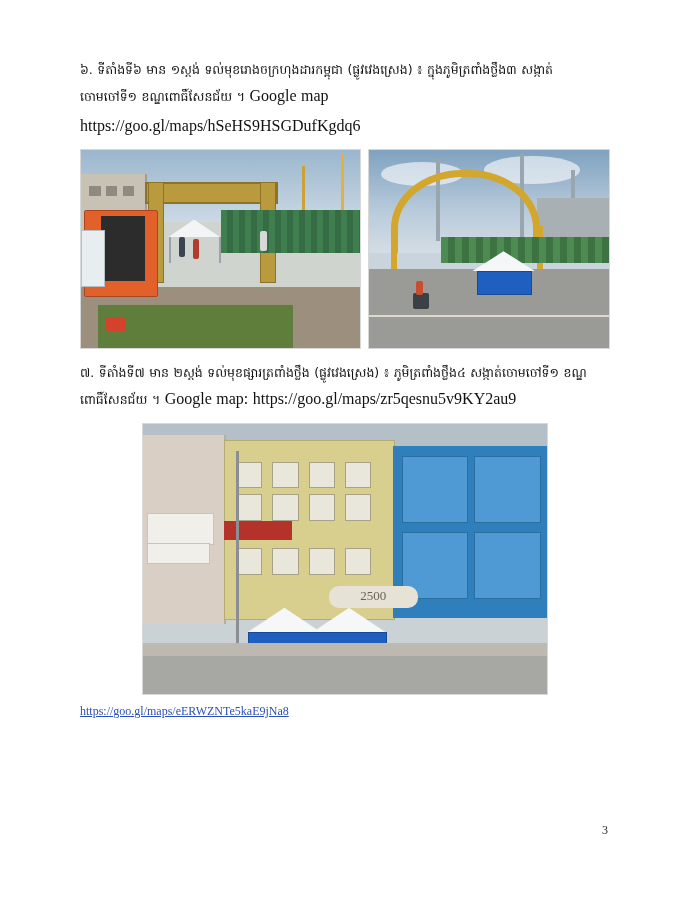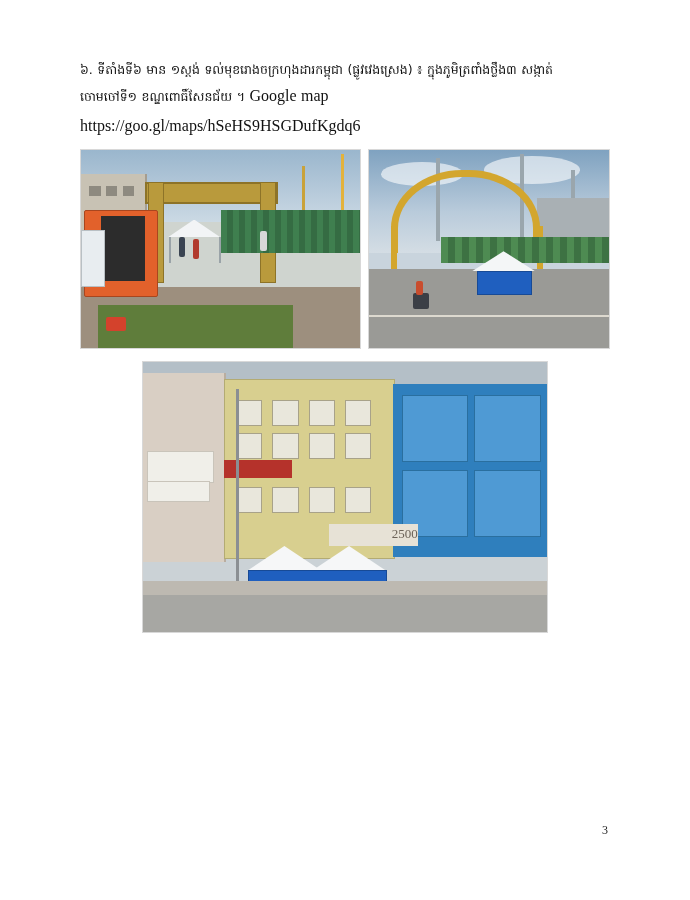--- a/index.html
+++ b/index.html
@@ -89,21 +89,21 @@
   .p3 { background:#cbd2d6; }
   .p3 .sky { position:absolute; left:0; top:0; width:100%; height:14%; background:#b4bfc7; }
   .p3 .leftb { position:absolute; left:0; top:4%; width:20%; height:70%; background:#d9cfc4; border-right:2px solid #b9ada0;}
   .p3 .leftsign { position:absolute; left:1%; top:33%; width:16%; height:11%; background:#f0efe9; border:1px solid #c9c4ba;}
   .p3 .leftsign2 { position:absolute; left:1%; top:44%; width:15%; height:7%; background:#f0efe9; border:1px solid #c9c4ba;}
   .p3 .midb { position:absolute; left:20%; top:6%; width:42%; height:66%; background:#d8cf8f; border:1px solid #b3ab73;}
   .p3 .win { position:absolute; background:#e9e7dc; border:1px solid #a8a289; }
   .p3 .rightb { position:absolute; left:62%; top:8%; width:38%; height:64%; background:#2f7fbd; }
   .p3 .rglass { position:absolute; background:#4f9ad4; border:1px solid #2a6f9f;}
   .p3 .bandred { position:absolute; left:20%; top:36%; width:17%; height:7%; background:#b5322b; }
-  .p3 .sign2500 { position:absolute; left:46%; top:60%; width:22%; height:8%; background:#e7e2d6; color:#6b6257; font-family:"Liberation Serif",serif; font-size:13px; text-align:right; line-height:1.6;}
+  .p3 .sign2500 { position:absolute; left:46%; top:60%; width:22%; height:8%; background:#e7e2d6; color:#6b6257; font-family:"Liberation Serif",serif; font-size:13px; text-align:center; line-height:1.6;border-radius:10px;}
   .p3 .tent { position:absolute; top:68%; width:18%; height:9%; background:#f6f7f8; clip-path: polygon(50% 0%, 100% 100%, 0% 100%); }
   .p3 .tentbody { position:absolute; left:26%; top:77%; width:34%; height:9%; background:#1f5fbf; border:1px solid #174a96;}
   .p3 .road { position:absolute; left:0; bottom:0; width:100%; height:14%; background:#a7a7a3; }
   .p3 .sidewalk { position:absolute; left:0; bottom:14%; width:100%; height:5%; background:#bdb9b1; }
   .p3 .pole { position:absolute; left:23%; top:10%; width:3px; height:72%; background:#8b8f93;}
 
   .caption-link {
     color: #2a4fb7;
     text-decoration: underline;
     font-family: "Liberation Serif", serif;
@@ -176,20 +176,24 @@
       <div class="greenfence"></div>
       <div class="road"></div>
       <div class="roadline"></div>
       <div class="tent"></div>
       <div class="tentbody"></div>
       <div class="moto"></div>
       <div class="motorider"></div>
     </div>
   </div>
 
+  <p class="para">
+    <span>៧. ទីតាំងទី៧ មាន ២ស្តង់ ទល់មុខផ្សារត្រពាំងថ្លឹង (ផ្លូវវេងស្រេង) ៖ ភូមិត្រពាំងថ្លឹង៤ សង្កាត់ចោមចៅទី១ ខណ្ឌពោធិ៍សែនជ័យ ។</span>
+    <span class="lat">Google map: https://goo.gl/maps/zr5qesnu5v9KY2au9</span>
+  </p>
 
   <div class="photo wide p3">
     <div class="sky"></div>
     <div class="leftb"></div>
     <div class="leftsign"></div>
     <div class="leftsign2"></div>
     <div class="midb"></div>
     <div class="win" style="left:23%;top:14%;width:6%;height:9%;"></div>
     <div class="win" style="left:32%;top:14%;width:6%;height:9%;"></div>
     <div class="win" style="left:41%;top:14%;width:6%;height:9%;"></div>
@@ -210,16 +214,19 @@
     <div class="rglass" style="left:82%;top:40%;width:16%;height:24%;"></div>
     <div class="sign2500">2500</div>
     <div class="pole"></div>
     <div class="tent" style="left:26%;"></div>
     <div class="tent" style="left:42%;"></div>
     <div class="tentbody"></div>
     <div class="sidewalk"></div>
     <div class="road"></div>
   </div>
 
+  <p class="para" style="margin-top:-6px;">
+    <a class="caption-link" href="#">https://goo.gl/maps/eERWZNTe5kaE9jNa8</a>
+  </p>
 
 
   <div class="pagenum">3</div>
 </div>
 
 </body></html>

